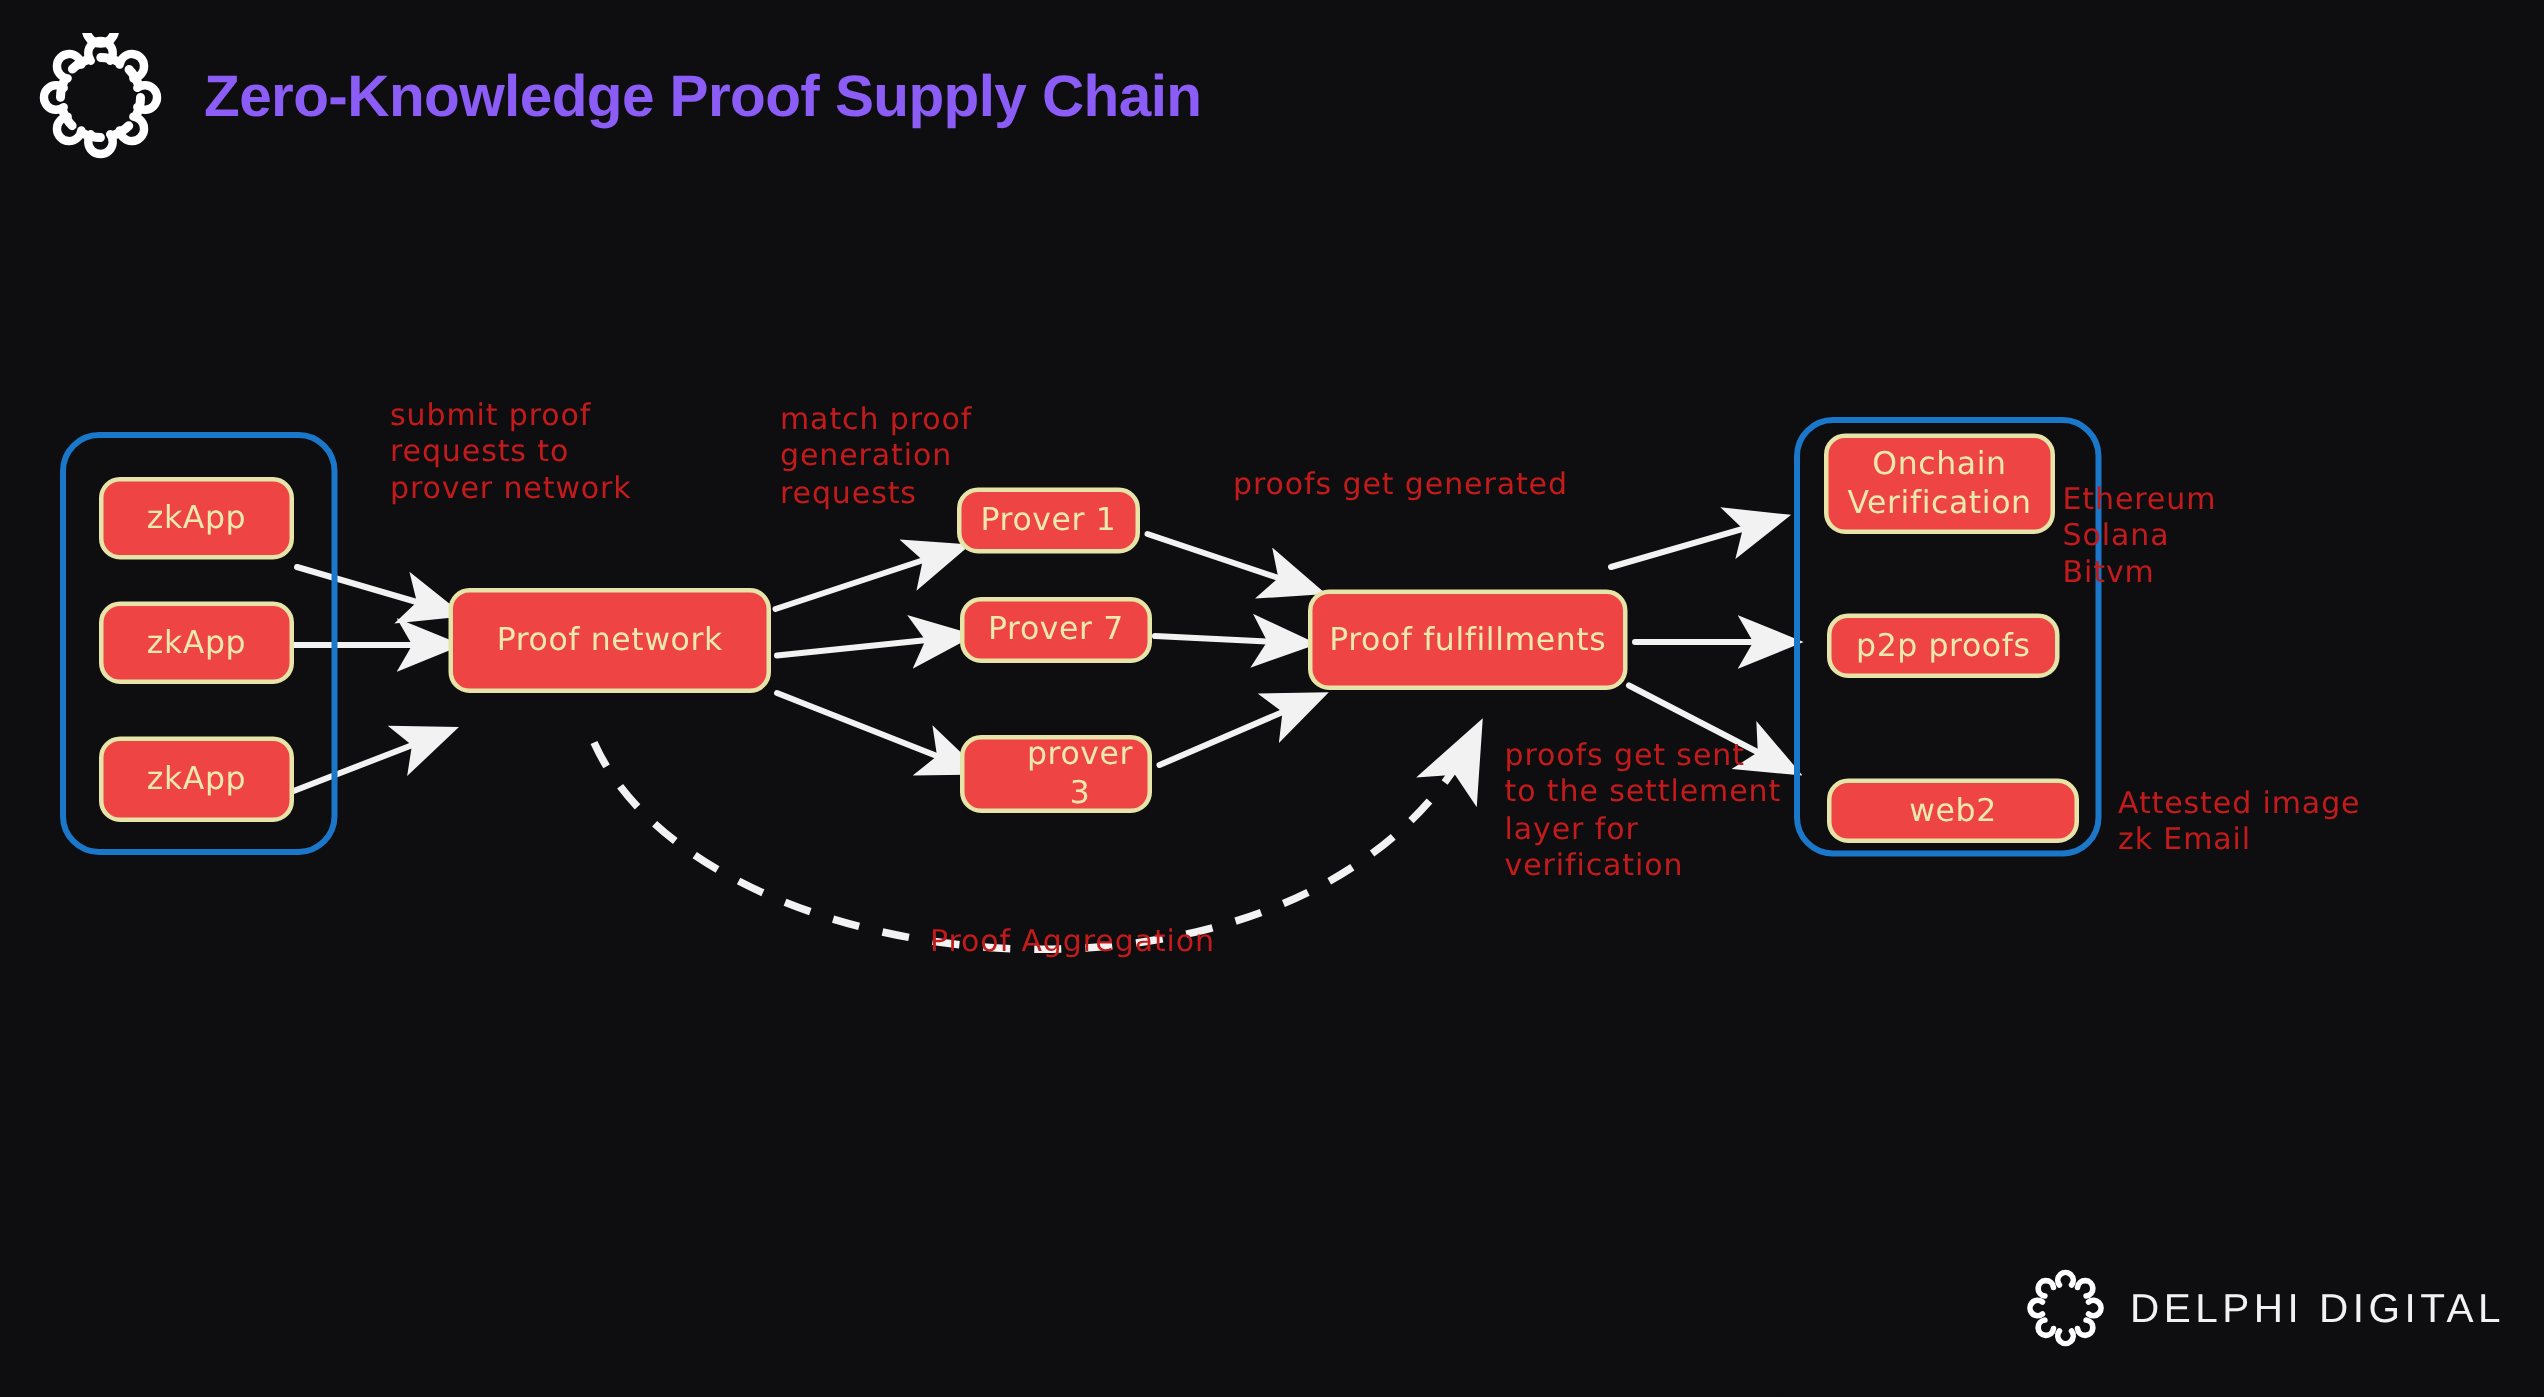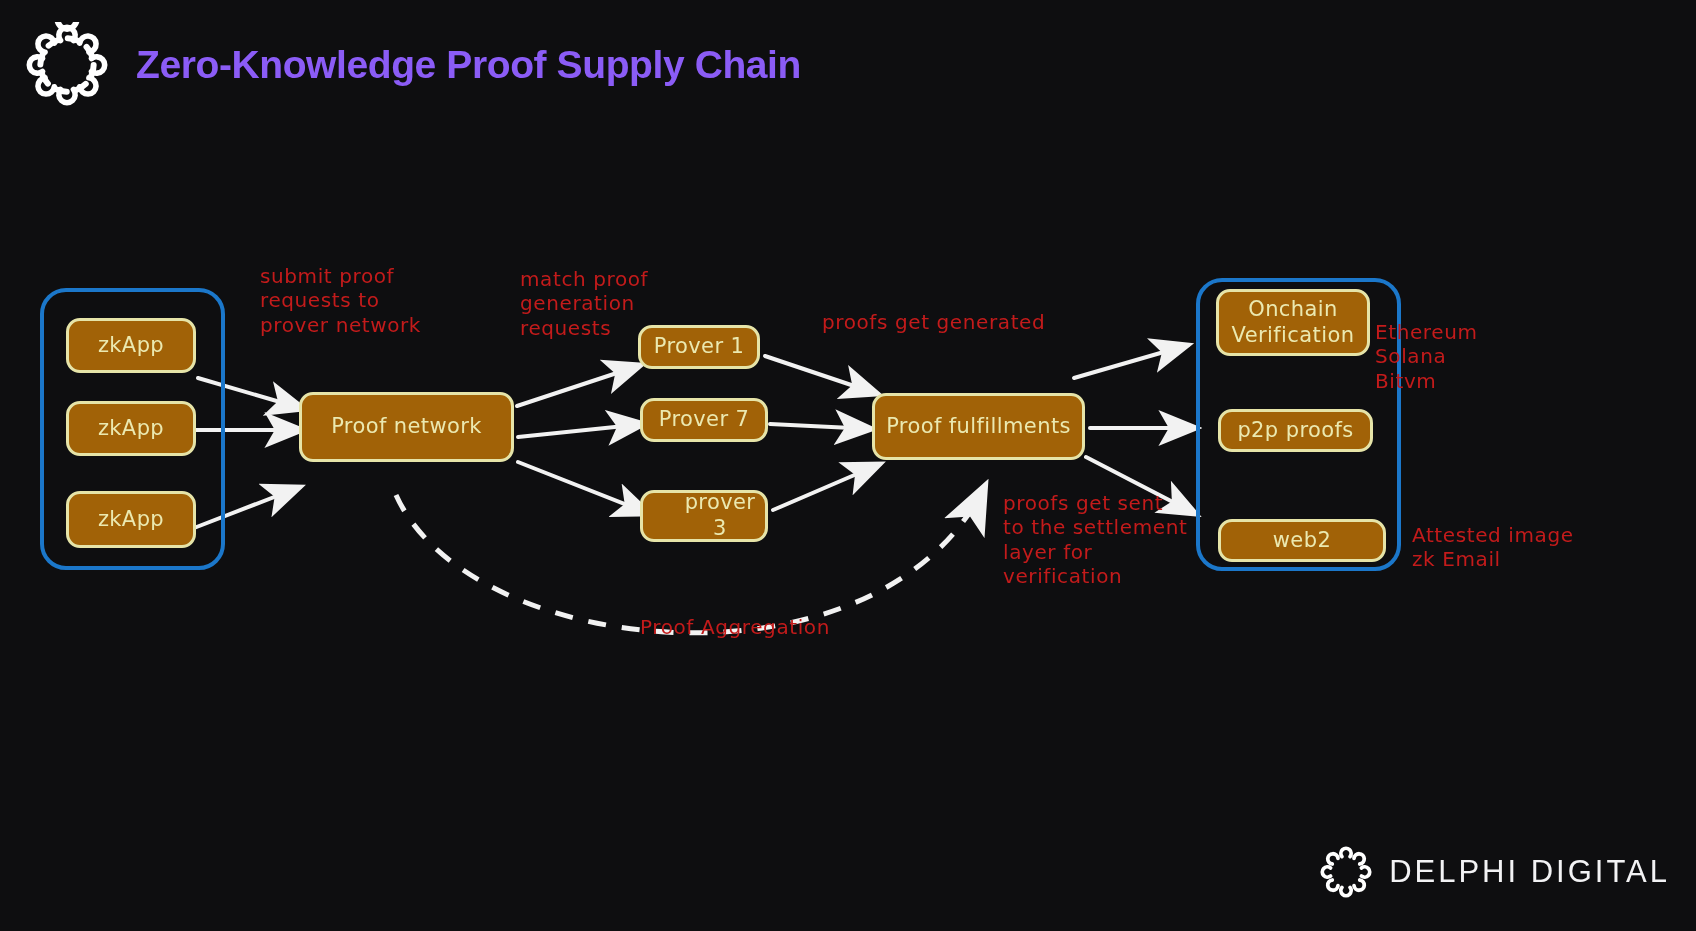--- a/index.html
+++ b/index.html
@@ -52,21 +52,21 @@
     width: 1696px;
     height: 931px;
     pointer-events: none;
   }
   
   .node {
     position: absolute;
     box-sizing: border-box;
     border: 3px solid #e6e4a8;
     border-radius: 14px;
-    background: #a16207;
+    background: #ef4444;
     color: #ebe9b0;
     display: flex;
     align-items: center;
     justify-content: center;
     text-align: center;
     font-family: "DejaVu Sans", sans-serif;
     font-size: 21px;
     line-height: 1.22;
     letter-spacing: 0.4px;
   }
@@ -104,21 +104,21 @@
     right: 26px;
     top: 845px;
     display: flex;
     align-items: center;
     gap: 16px;
   }
   #footer-logo { width: 54px; height: 54px; display: block; }
   #footer-wordmark {
     color: #f2f2f4;
     font-family: "Liberation Sans", sans-serif;
-    font-size: 31px;
+    font-size: 27px;
     font-weight: 300;
     letter-spacing: 3px;
     white-space: nowrap;
   }
 </style>
 </head>
 <body>
 
 <div id="page">
 
@@ -249,21 +249,21 @@
 generation
 requests</div>
 
     <div class="annot" style="left:822px; top:310px;">proofs get generated</div>
 
     <div class="annot" style="left:1003px; top:491px;">proofs get sent
 to the settlement
 layer   for
 verification</div>
 
-    <div class="annot em" style="left:640px; top:615px;">Proof Aggregation</div>
+    <div class="annot em" style="left:620px; top:615px;">Proof Aggregation</div>
 
     <div class="annot" style="left:1375px; top:284px;margin-top:36px;">Ethereum
 Solana
 Bitvm</div>
 
     <div class="annot em" style="left:1412px; top:523px;">Attested image
 zk Email</div>
   </div>
 
 

